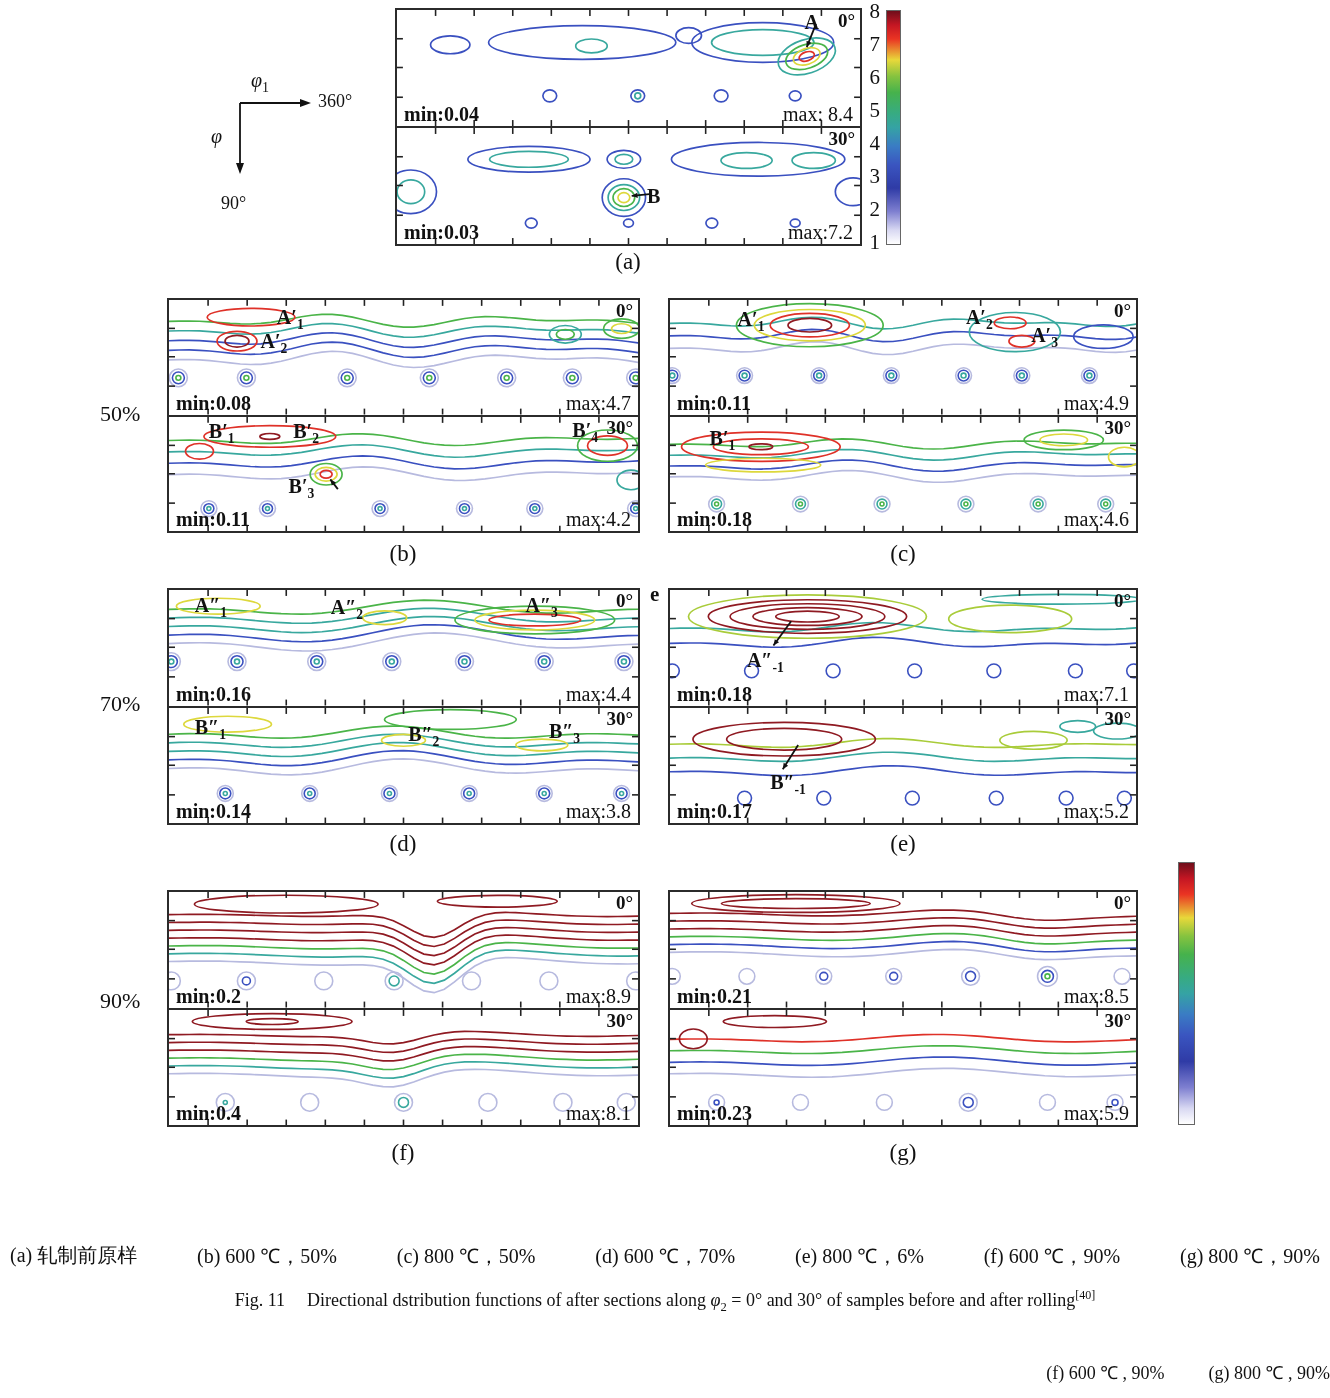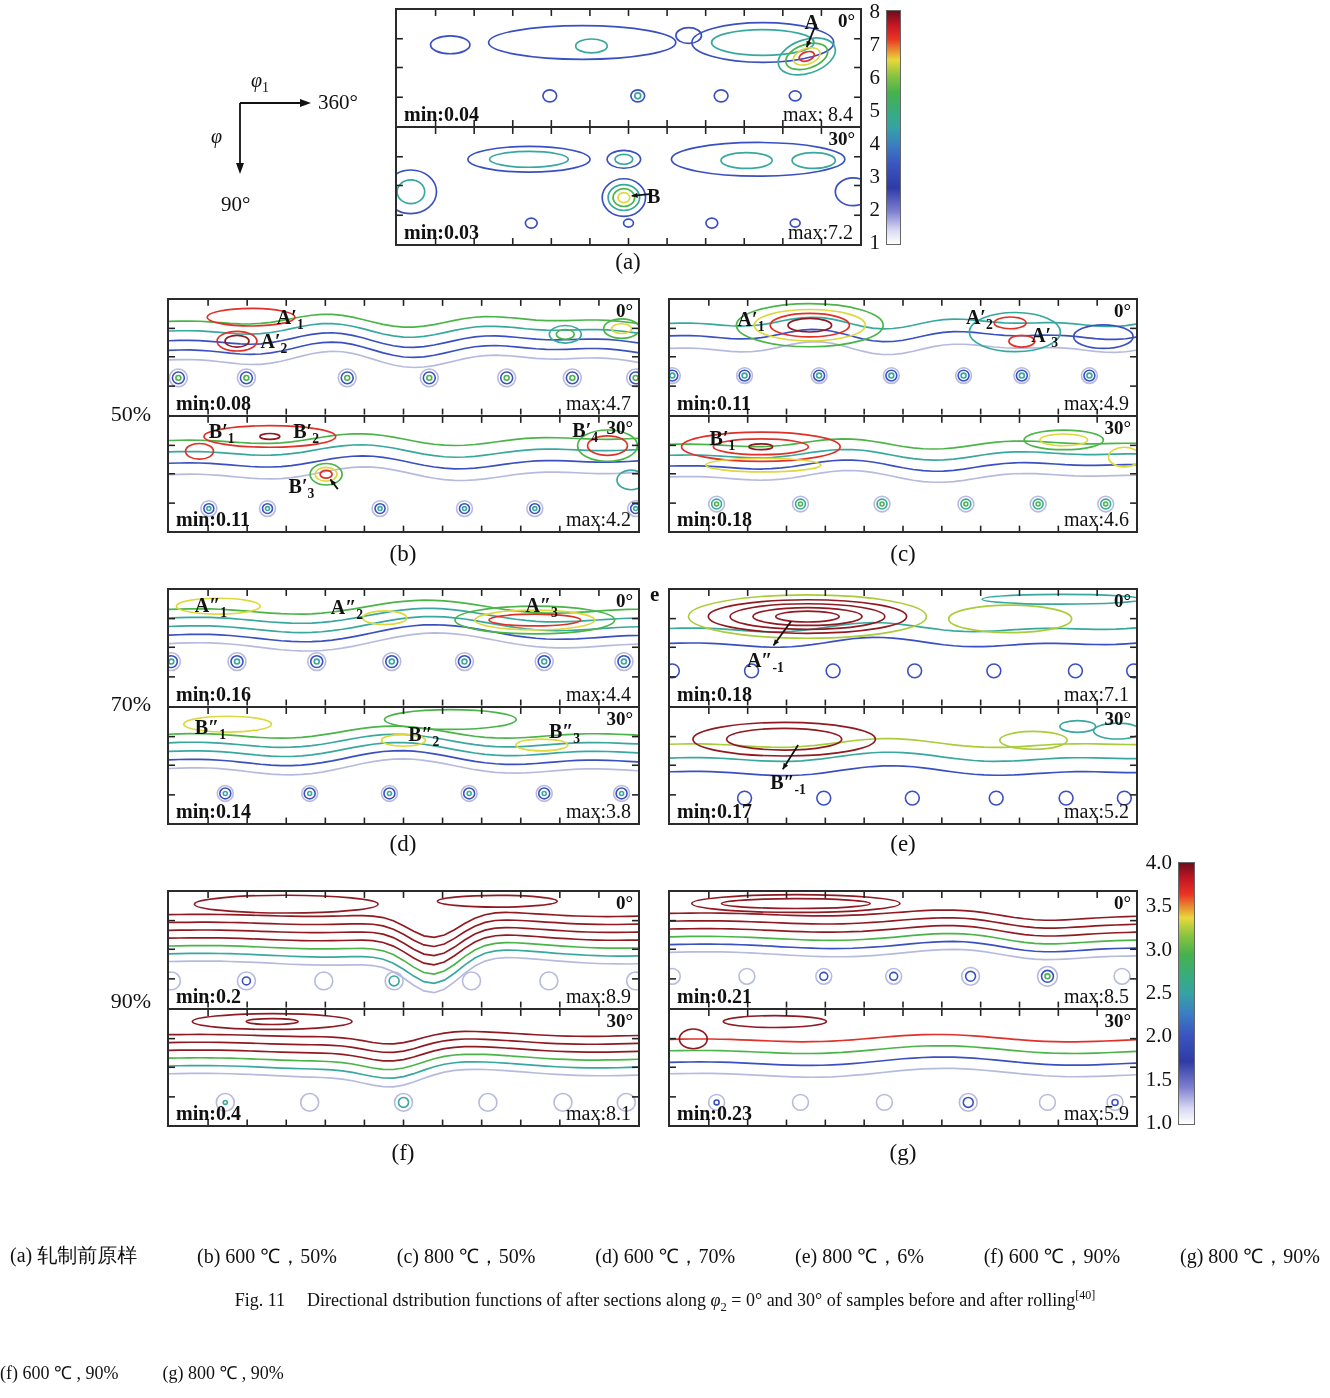--- a/index.html
+++ b/index.html
@@ -9,42 +9,42 @@
          box-sizing:border-box;display:flex;flex-direction:column}
   .sec{position:relative;flex:1;min-height:0;overflow:hidden}
   .sec + .sec{border-top:2px solid #2b2b2b}
   .sec svg.contour{position:absolute;left:0;top:0;width:100%;height:100%;display:block}
   .ang{position:absolute;top:0;right:5px;font-weight:bold;font-size:19px;line-height:1.15}
   .mn{position:absolute;bottom:2px;left:7px;font-weight:bold;font-size:20px;line-height:1}
   .mx{position:absolute;bottom:2px;right:7px;font-weight:normal;font-size:20px;line-height:1}
   .ann{position:absolute;font-weight:bold;font-size:20px;line-height:1;white-space:nowrap}
   .ann sub{font-size:0.68em}
   .cap{position:absolute;font-size:23px;transform:translateX(-50%);white-space:nowrap}
-  .rowlab{position:absolute;font-size:22px;width:62px;text-align:center}
+  .rowlab{position:absolute;font-size:22px;width:62px;text-align:left}
   .cb-labels{position:absolute;display:flex;flex-direction:column;justify-content:space-between;
              align-items:flex-end;font-size:21px;line-height:1}
   .cbar{position:absolute;border:1px solid #666;
     background:linear-gradient(to bottom,#6f0e1b 0%,#c41623 6%,#ea3423 12%,#e8d83a 21%,
       #86c33f 28%,#46b24c 35%,#37ab82 44%,#35a3a4 50%,#3a7cc4 58%,#3a55c0 66%,
       #2f3ba6 76%,#7e7fd0 86%,#d8d8f2 94%,#ffffff 100%)}
   .axis-diagram{position:absolute;left:175px;top:58px;width:200px;height:150px}
-  .axis-diagram span{position:absolute;font-size:21px;line-height:1;white-space:nowrap}
+  .axis-diagram span{position:absolute;font-size:18px;line-height:1;white-space:nowrap}
   .axis-diagram .greek{font-style:italic;font-size:20px}
   .axis-diagram sub{font-size:0.7em;font-style:normal}
   .corner-mark{position:absolute;font-weight:bold;font-size:21px;line-height:1}
   .caption-line{position:absolute;left:0;width:1330px;text-align:center;white-space:nowrap}
   .caption-line sup{font-size:12px}
   .caption-line sub{font-size:0.7em}
   .caption-line i{font-style:italic}
   .zh-title{top:1196px;font-size:20px}
   .zh-sub{top:1242px;font-size:20px;display:flex;justify-content:space-between;
           box-sizing:border-box;padding:0 10px}
   .en-title{top:1288px;font-size:18px}
   .en-sub1{top:1326px;font-size:18px;display:flex;justify-content:center;column-gap:36px}
-  .en-sub2{top:1360px;font-size:18px;display:flex;justify-content:flex-start;column-gap:44px}
+  .en-sub2{top:1360px;font-size:18px;display:flex;justify-content:flex-end;column-gap:44px}
 </style>
 </head>
 <body>
 
 <div id="fig">
 
   <div class="axis-diagram">
     <svg width="200" height="150">
       <line x1="65" y1="45" x2="127" y2="45" stroke="#111" stroke-width="1.8"></line>
       <polygon points="136,45 125,41 125,49" fill="#111"></polygon>
@@ -1108,29 +1108,20 @@
             <line x1="470" y1="88" x2="464" y2="88"></line>
           </g>
         </svg>
       <span class="ang">30°</span>
       <span class="mn">min:0.23</span>
       <span class="mx">max:5.9</span>
     </div>
   </div>
   <span class="cap" style="left:903px;top:1140px">(g)</span>
 
-  <div class="cb-labels" style="left:1126px;top:852px;width:46px;height:281px">
-    <span>4.0</span>
-    <span>3.5</span>
-    <span>3.0</span>
-    <span>2.5</span>
-    <span>2.0</span>
-    <span>1.5</span>
-    <span>1.0</span>
-  </div>
   <div class="cbar" style="left:1178px;top:862px;width:15px;height:261px"></div>
 
   <div class="caption-line zh-sub">
     <span>(a) 轧制前原样</span>
     <span>(b) 600 ℃，50%</span>
     <span>(c) 800 ℃，50%</span>
     <span>(d) 600 ℃，70%</span>
     <span>(e) 800 ℃，6%</span>
     <span>(f) 600 ℃，90%</span>
     <span>(g) 800 ℃，90%</span>

